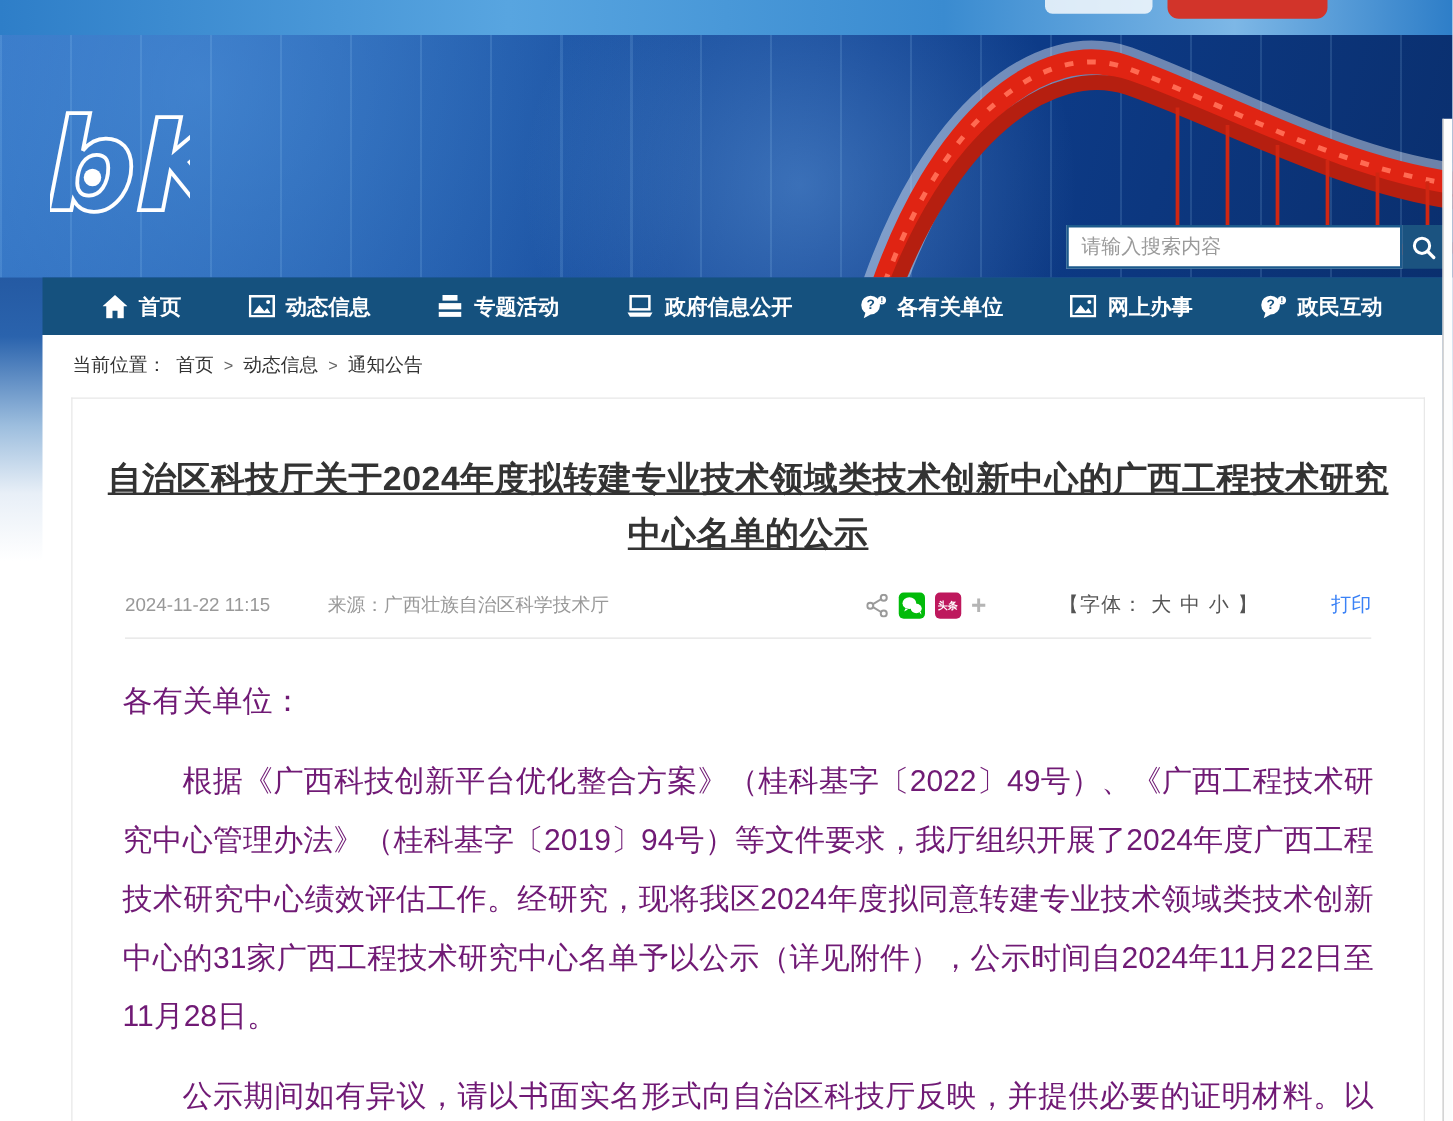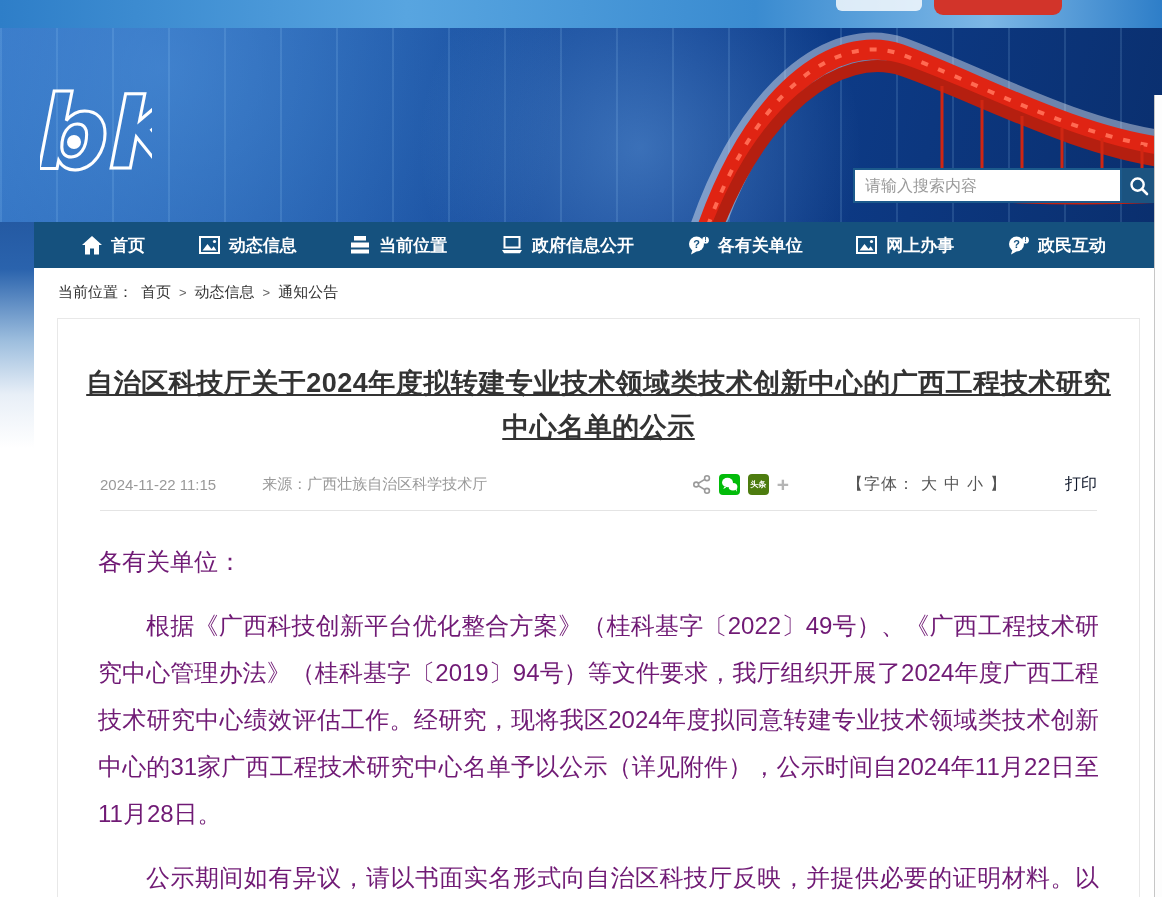--- a/index.html
+++ b/index.html
@@ -37,21 +37,21 @@
   .org-name { font-family:"Liberation Serif","DejaVu Serif",serif; font-size:37px; letter-spacing:3px;
     text-shadow:0 1px 3px rgba(0,0,40,.45); }
   .brand-divider { width:3px; height:38px; background:#cfe3f5; margin:0 12px 0 14px; }
   .dept-name { font-size:39px; font-weight:bold; letter-spacing:3px; text-shadow:0 1px 3px rgba(0,0,40,.45); }
   .zhuang { margin-top:9px; font-size:13.5px; font-weight:bold; letter-spacing:1px;
     text-shadow:0 1px 2px rgba(0,0,40,.5); }
   .site-url { margin-top:8px; font-family:"Liberation Serif","DejaVu Serif",serif;
     font-weight:bold; font-size:23px; letter-spacing:4px; text-shadow:0 1px 2px rgba(0,0,40,.5); }
   .site-url .yellow { color:#ffe400; }
 
-  .search-wrap { position:absolute; left:853px; top:140px; display:flex; height:35px; }
+  .search-wrap { position:absolute; left:853px; top:152px; display:flex; height:35px; }
   .search-input { width:269px; height:35px; border:2px solid #1c5a8c; background:#fff;
     padding:0 10px; font-size:16px; color:#333; outline:none; }
   .search-input::placeholder { color:#9a9a9a; }
   .search-btn { width:34px; height:35px; background:#1b5380; border:none; cursor:pointer;
     display:flex; align-items:center; justify-content:center; }
 
   
   .nav { position:absolute; left:34px; top:222px; width:1120px; height:46px; background:#15517e;
     display:flex; align-items:center; justify-content:space-between; padding:0 48px; }
   .nav-item { display:flex; align-items:center; gap:9px; color:#fff; font-size:17px;
@@ -72,25 +72,25 @@
     line-height:44px; padding:0 6px; letter-spacing:.5px;text-decoration:underline; }
 
   .meta-row { display:flex; align-items:center; margin-top:24px; padding:0 22px; height:22px; }
   .meta-left { display:flex; align-items:center; gap:46px; color:#999; font-size:15px; }
   .meta-right { margin-left:auto; display:flex; align-items:center; }
   .share-group { display:flex; align-items:center; gap:8px; }
   .share-group > span { display:flex; align-items:center; cursor:pointer; }
   .icon-box { width:21px; height:21px; border-radius:4px; display:flex; align-items:center;
     justify-content:center; }
   .wechat-box { background:#02bb0a; }
-  .toutiao-box { background:#4d7c0f; color:#fff; font-size:8px; font-weight:bold; letter-spacing:0; }
+  .toutiao-box { background:#be185d; color:#fff; font-size:8px; font-weight:bold; letter-spacing:0; }
   .plus-glyph { color:#b5b5b5; font-size:21px; line-height:21px; font-weight:bold; }
   .font-block { margin-left:58px; color:#555; font-size:16px; letter-spacing:1px; display:flex; gap:6px; }
   .font-size-link { cursor:pointer; }
-  .print-link { margin-left:58px; color:#0f172a; font-size:16px; cursor:pointer; }
+  .print-link { margin-left:58px; color:#3b82f6; font-size:16px; cursor:pointer; }
 
   .meta-divider { border-top:1px solid #e4e4e4; margin:15px 22px 0; }
 
   .article-body { padding:27px 20px 0; }
   .article-body p { font-size:24px; color:#701a75; line-height:47px; margin-bottom:17px;
     text-align:justify; }
   .article-body p.indent { text-indent:2em; }
 
   
   .right-strip { position:absolute; right:0; top:95px; width:8px; height:802px;
@@ -157,21 +157,21 @@
         <path d="M3.5 14.5 l5-6.5 4 5 2.2-2.7 2.8 4.2z" fill="#fff"></path>
       </svg>
       <span>动态信息</span>
     </div>
     <div class="nav-item">
       <svg width="20" height="18" viewBox="0 0 20 18">
         <rect x="4" y="0" width="12" height="4.5" fill="#fff"></rect>
         <rect x="1" y="6.5" width="18" height="5" fill="#fff"></rect>
         <rect x="1" y="13.5" width="18" height="4" fill="#fff"></rect>
       </svg>
-      <span>当前位置</span>
+      <span>专题活动</span>
     </div>
     <div class="nav-item">
       <svg width="22" height="18" viewBox="0 0 22 18">
         <rect x="3.5" y="1" width="15" height="10.5" fill="none" stroke="#fff" stroke-width="2"></rect>
         <path d="M1 14 h20 l-2 3.3 H3z" fill="#fff"></path>
       </svg>
       <span>政府信息公开</span>
     </div>
     <div class="nav-item">
       <svg width="21" height="19" viewBox="0 0 21 19">

